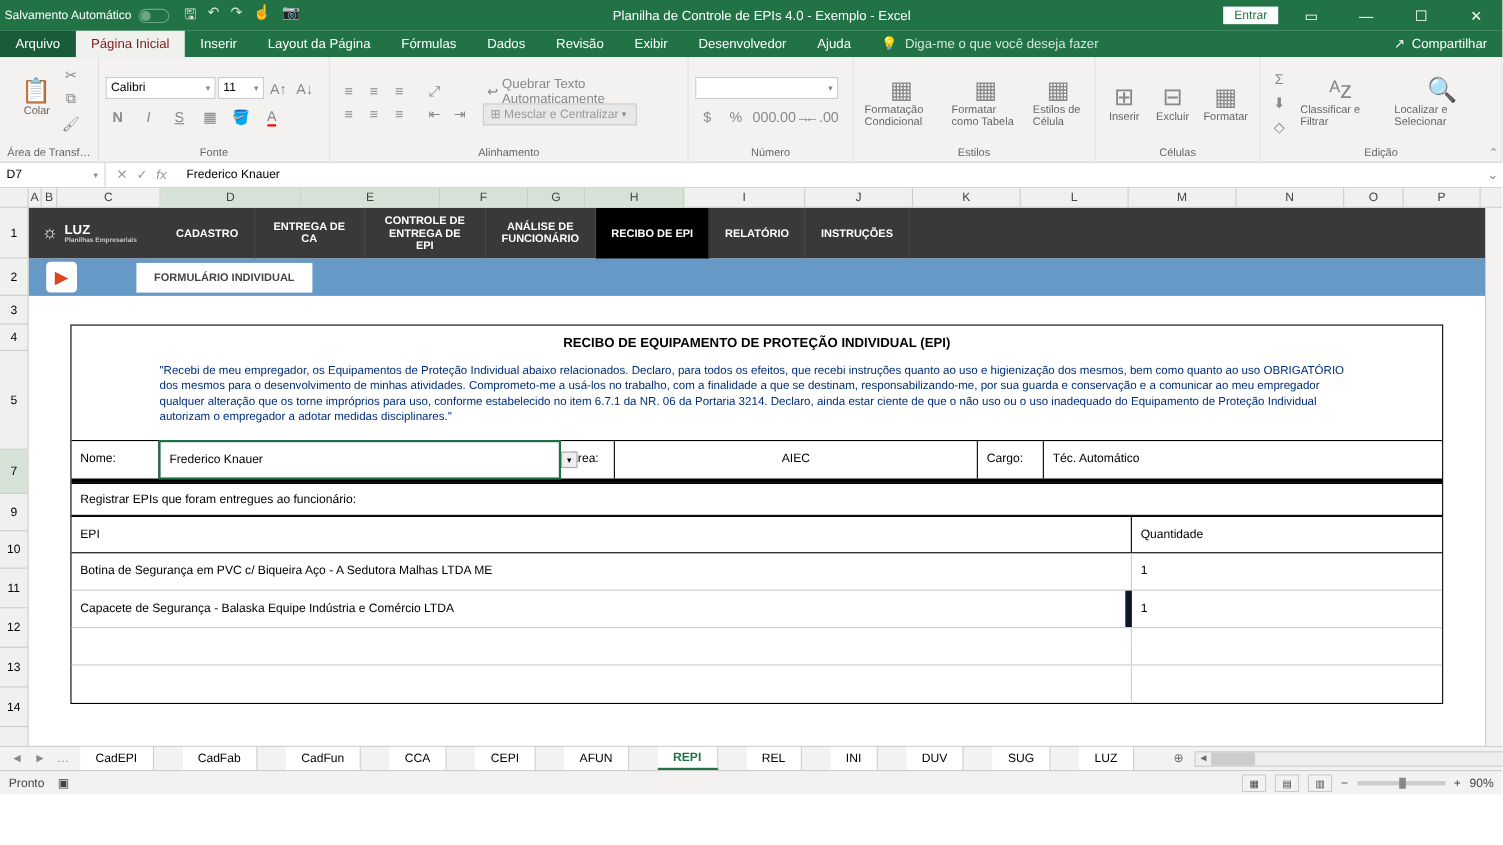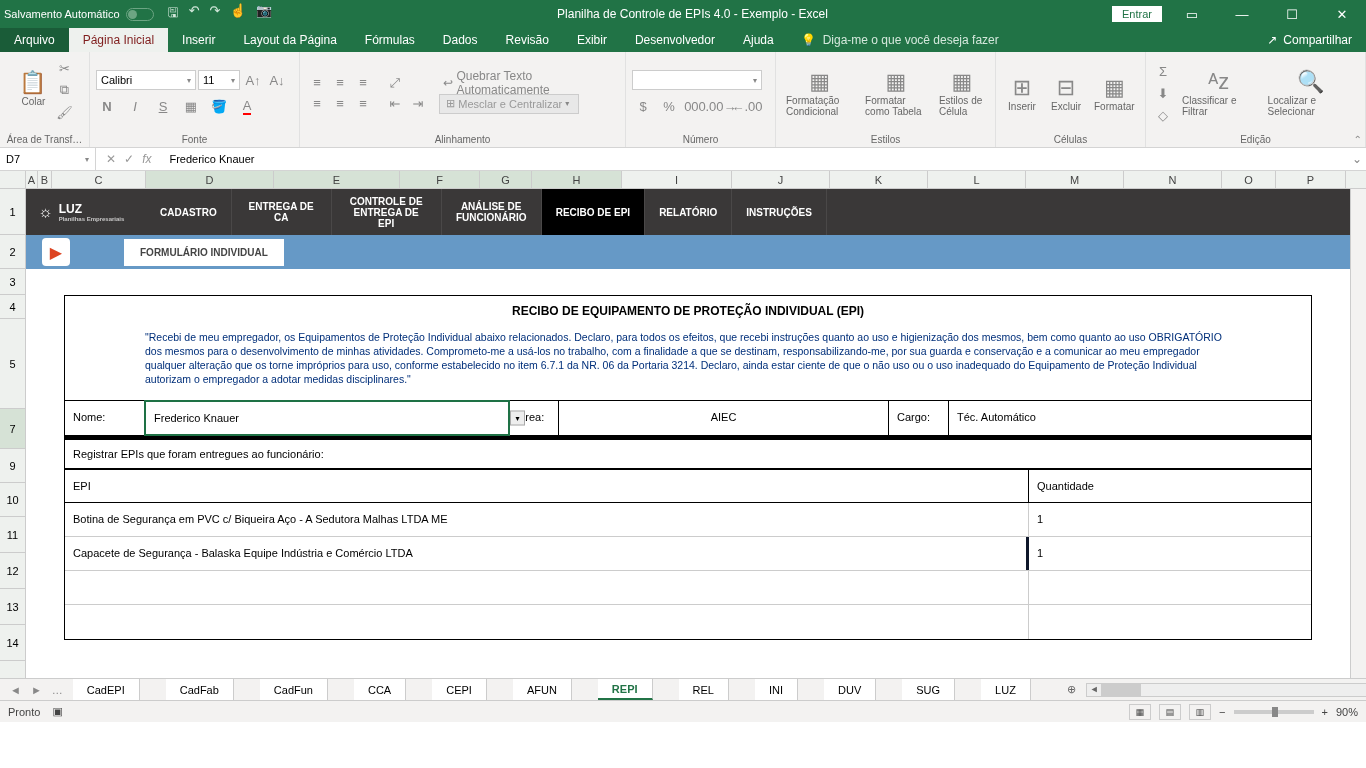--- a/index.html
+++ b/index.html
@@ -406,21 +406,21 @@
           </div>
         <div class="hdr-row">
           <div style="width:964px;padding:10px 8px;border-right:1px solid #000">EPI</div>
           <div style="flex:1;padding:10px 8px">Quantidade</div>
         </div>
         <div class="data-row">
           <div style="width:964px;padding:10px 8px;border-right:1px solid #ccc">Botina de Segurança em PVC c/ Biqueira Aço - A Sedutora Malhas LTDA ME</div>
           <div style="flex:1;padding:10px 8px">1</div>
         </div>
         <div class="data-row">
-          <div style="width:964px;padding:10px 8px;border-right:3px solid #0f172a">Capacete de Segurança - Balaska Equipe Indústria e Comércio LTDA</div>
+          <div style="width:964px;padding:10px 8px;border-right:6px solid #0f172a">Capacete de Segurança - Balaska Equipe Indústria e Comércio LTDA</div>
           <div style="flex:1;padding:10px 8px">1</div>
         </div>
         <div class="data-row">
           <div style="width:964px;padding:10px 8px;border-right:1px solid #ccc"></div>
           <div style="flex:1;padding:10px 8px"></div>
         </div>
         <div class="data-row" style="border-bottom:none">
           <div style="width:964px;padding:10px 8px;border-right:1px solid #ccc"></div>
           <div style="flex:1;padding:10px 8px"></div>
         </div>

